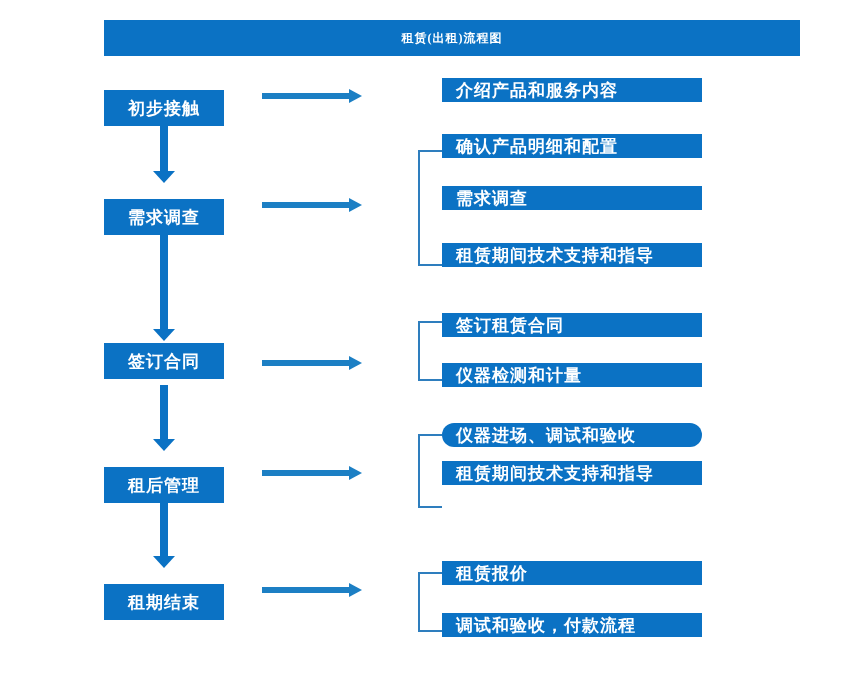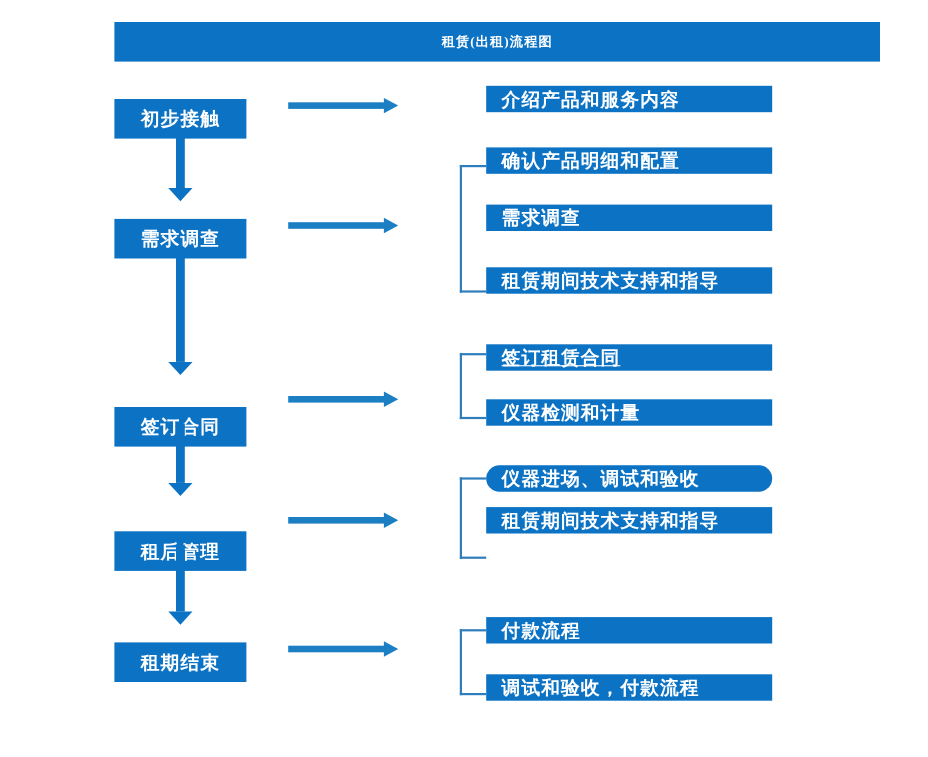--- a/index.html
+++ b/index.html
@@ -81,34 +81,34 @@
 </head>
 <body>
 
 <div id="canvas">
 
   <div class="box title-box">租赁(出租)流程图</div>
 
   <div id="stage-layer">
       <div class="box stage-box" style="top: 78px;">初步接触</div>
       <div class="box stage-box" style="top: 187px;">需求调查</div>
-      <div class="box stage-box" style="top: 358px;">签订合同</div>
-      <div class="box stage-box" style="top: 471px;">租后管理</div>
+      <div class="box stage-box" style="top: 331px;">签订合同</div>
+      <div class="box stage-box" style="top: 455px;">租后管理</div>
       <div class="box stage-box" style="top: 572px;">租期结束</div>
     </div>
   <div id="detail-layer">
       <div class="box detail-box" style="top: 78px;">介绍产品和服务内容</div>
       <div class="box detail-box" style="top: 134px;">确认产品明细和配置</div>
       <div class="box detail-box" style="top: 186px;">需求调查</div>
       <div class="box detail-box" style="top: 243px;">租赁期间技术支持和指导</div>
-      <div class="box detail-box" style="top: 313px; text-decoration: underline;">签订租赁合同</div>
+      <div class="box detail-box" style="top: 313px;">签订租赁合同</div>
       <div class="box detail-box" style="top: 363px;">仪器检测和计量</div>
       <div class="box detail-box" style="top: 423px; border-radius: 15px;">仪器进场、调试和验收</div>
       <div class="box detail-box" style="top: 461px;">租赁期间技术支持和指导</div>
-      <div class="box detail-box" style="top: 561px;">付款流程</div>
+      <div class="box detail-box" style="top: 561px;">租赁报价</div>
       <div class="box detail-box" style="top: 613px;">调试和验收，付款流程</div>
     </div>
   <div id="harrow-layer">
       <div class="h-arrow" style="left: 262px; top: 89px;">
         <div class="shaft"></div>
         <div class="head"></div>
       </div>
       <div class="h-arrow" style="left: 262px; top: 198px;">
         <div class="shaft"></div>
         <div class="head"></div>

